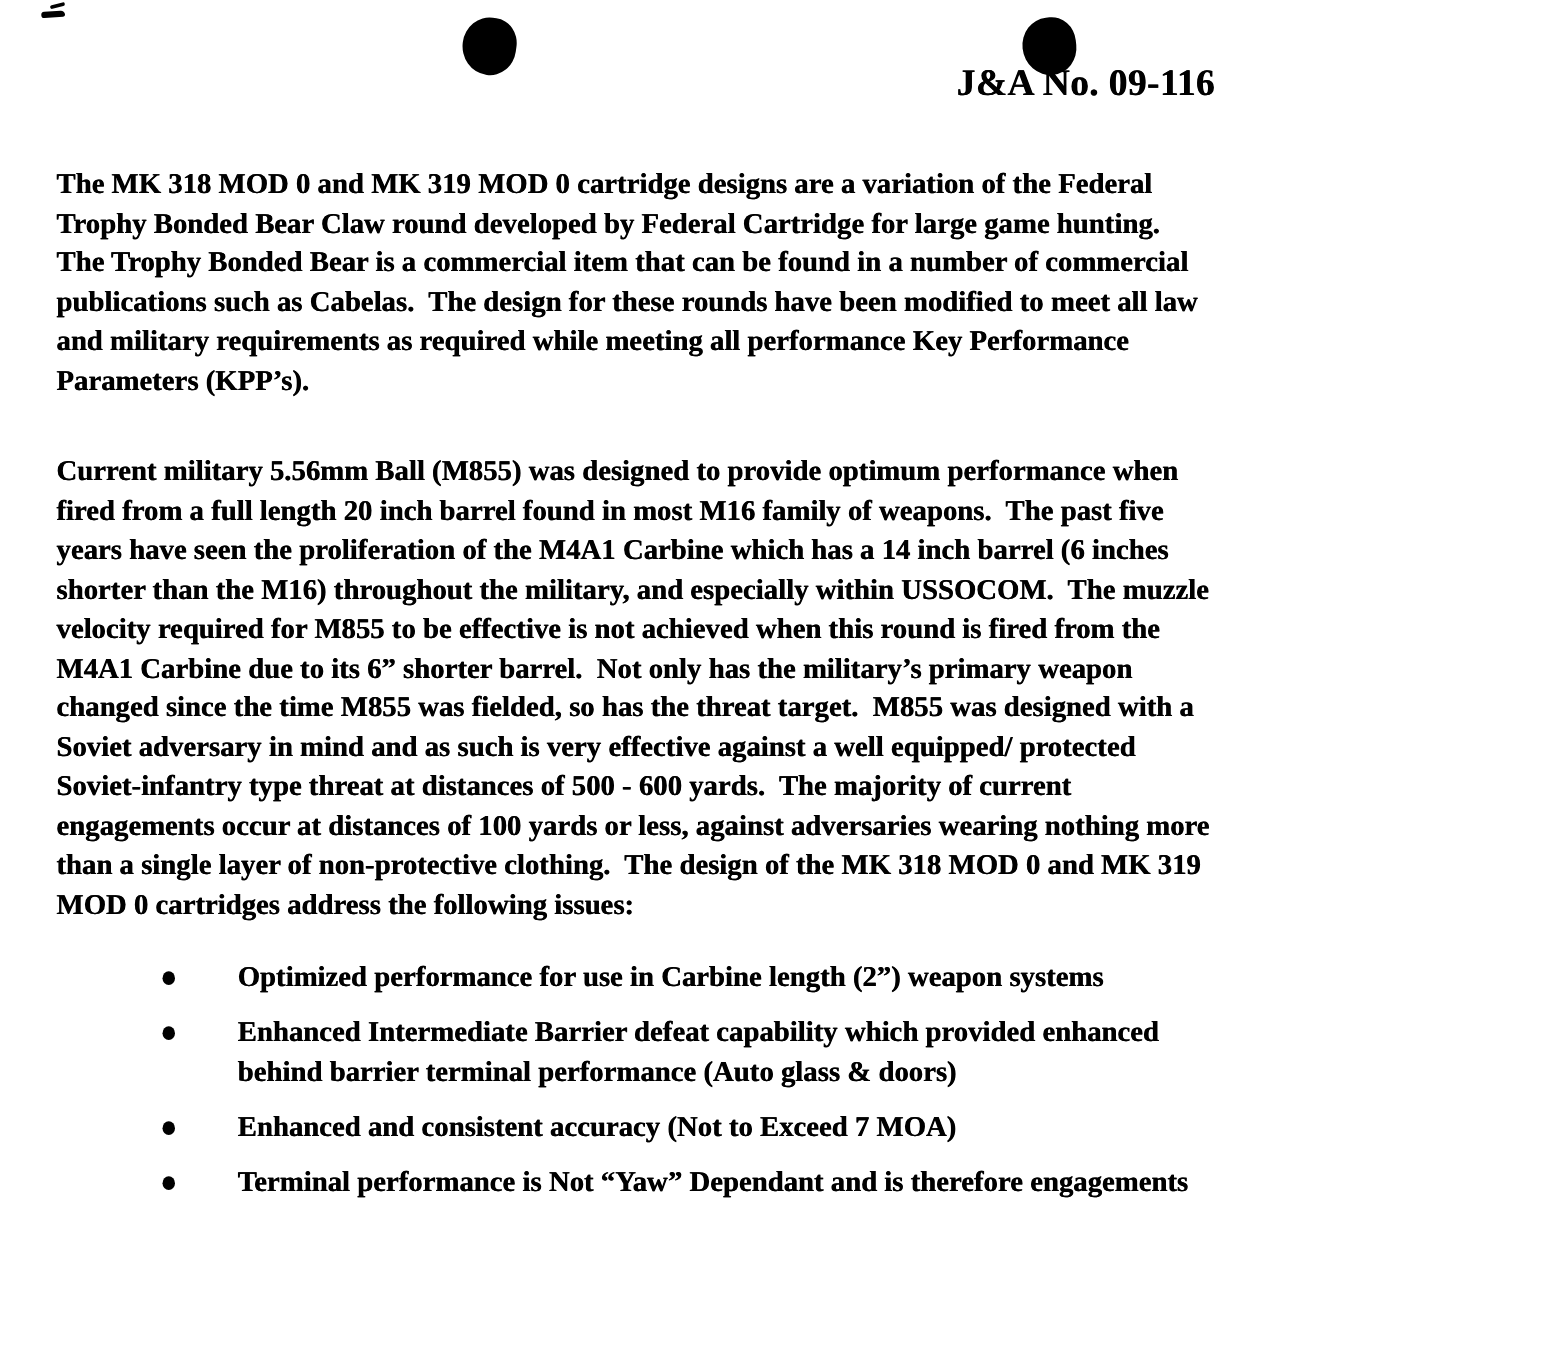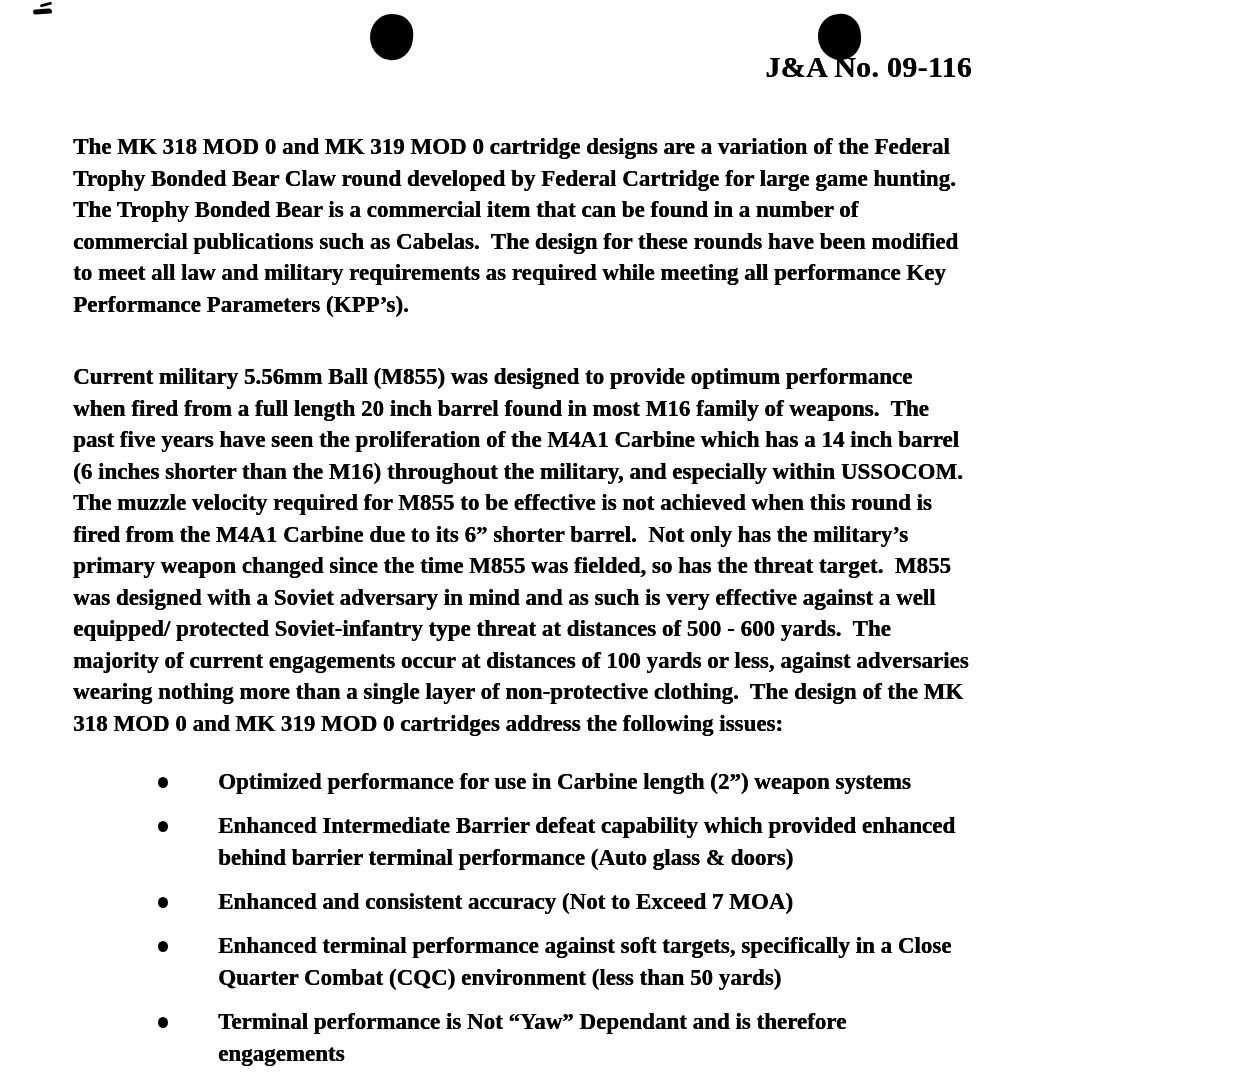--- a/index.html
+++ b/index.html
@@ -34,21 +34,21 @@
   .hole.h1 { left: 370px; transform: rotate(8deg); }
   .hole.h2 { left: 818px; transform: rotate(-6deg); }
   
   .refnum {
     position: absolute; top: 50px; right: 42px;
     font-size: 30px; font-weight: bold; letter-spacing: 0.3px;
     text-shadow: 0.4px 0 0 #000;
   }
   
   .content {
-    position: absolute; top: 131px; left: 45px; right: 44px; margin-left: 28px;
+    position: absolute; top: 131px; left: 45px; right: 44px;
   }
   .para {
     font-size: 23px; font-weight: bold; line-height: 31.5px;
     white-space: pre-wrap;
     text-shadow: 0.4px 0 0 #000;
     margin: 0;
   }
   .para.p1 { margin-bottom: 41px; }
   .para.p2 { margin-bottom: 27px; }
   .bullet-list {
@@ -99,22 +99,18 @@
       <li>
         <span class="dot"></span>
         <span class="btext">Enhanced Intermediate Barrier defeat capability which provided enhanced behind barrier terminal performance (Auto glass &amp; doors)</span>
       </li>
       <li>
         <span class="dot"></span>
         <span class="btext">Enhanced and consistent accuracy (Not to Exceed 7 MOA)</span>
       </li>
       <li>
         <span class="dot"></span>
-        <span class="btext">Enhanced terminal performance against soft targets, specifically in a Close Quarter Combat (CQC) environment (less than 50 yards)</span>
-      </li>
-      <li>
-        <span class="dot"></span>
         <span class="btext">Terminal performance is Not “Yaw” Dependant and is therefore engagements</span>
       </li>
     </ul>
 
   </div>
 </div>
 
 </body></html>

